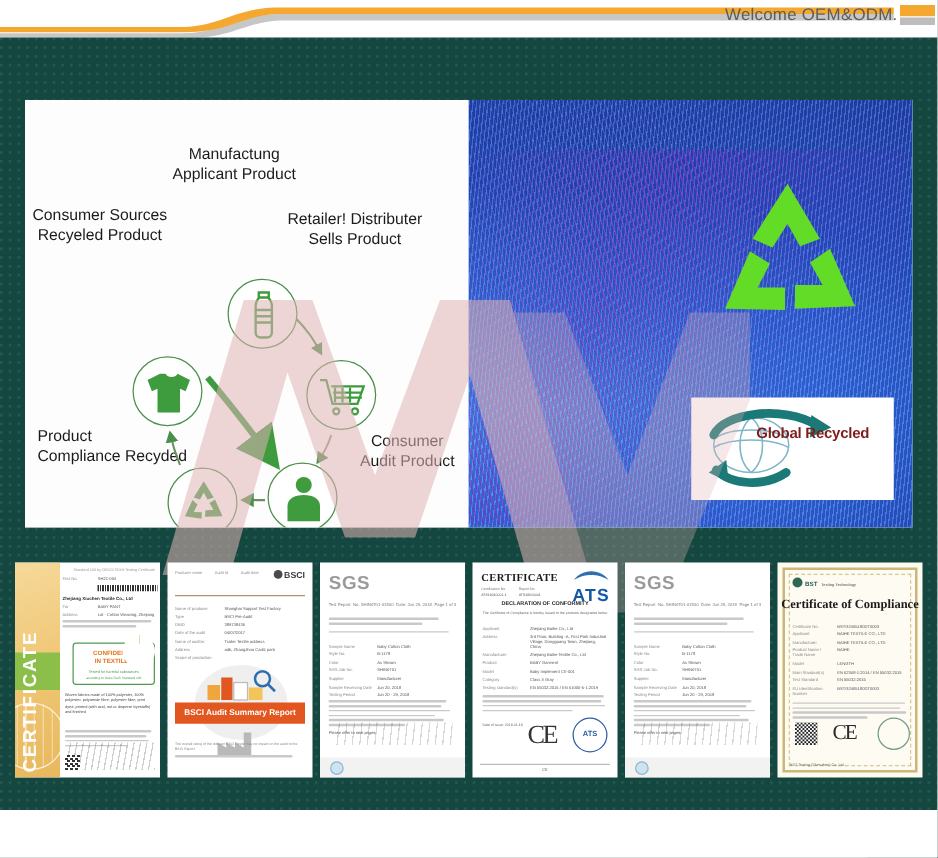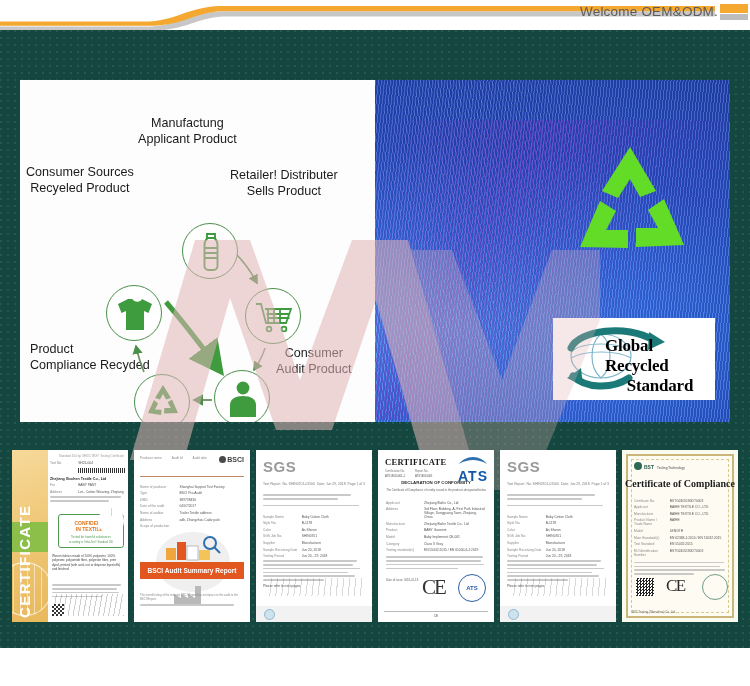--- a/index.html
+++ b/index.html
@@ -71,21 +71,21 @@
     color: #1b1b1b;
     font-size: 12.6px;
     line-height: 15.5px;
     text-align: center;
     white-space: nowrap;
   }
   .dlabel.l-manu  { left: 118px; top: 36px; }
   .dlabel.l-cons  { left: 6px;   top: 85px; text-align:center; }
   .dlabel.l-ret   { left: 210px; top: 88px; text-align:center; }
   .dlabel.l-prod  { left: 10px;  top: 262px; text-align:left; }
-  .dlabel.l-use   { left: 256px; top: 266px; text-align:center; }
+  .dlabel.l-use   { left: 268px; top: 266px; text-align:center; }
 
   .node {
     position: absolute;
     border: 1.6px solid #4a8f4a;
     border-radius: 50%;
     background: #fff;
   }
   .node-bottle { left: 162px; top: 143px; width: 56px; height: 56px; }
   .node-cart   { left: 225px; top: 208px; width: 56px; height: 56px; }
   .node-person { left: 194px; top: 290px; width: 56px; height: 56px; }
@@ -120,22 +120,22 @@
   }
   .recycle-big { position:absolute; left:185px; top:55px; width:140px; height:140px; }
   .grs-logo {
     position:absolute; left:178px; top:238px;
     width:162px; height:82px;
     background:#ffffff;
     overflow:hidden;
   }
   .grs-text {
     position:absolute; left:52px; top:18px;
-    color:#000000; font-weight:bold; line-height:20px;
-    font-size:17px; letter-spacing:-.2px;font-family:Liberation Serif, serif;
+    color:#7f1d1d; font-weight:bold; line-height:20px;
+    font-size:12px; letter-spacing:-.2px;
   }
   .grs-text .l2 { display:block; text-align:center; }
 
   
   .watermark {
     position:absolute; left:100px; top:130px;
     width:500px; height:470px;
     pointer-events:none;
   }
 
@@ -408,21 +408,20 @@
             <path d="M48,16 C36,26 36,50 48,60" stroke="#7fb6c9" stroke-width="1.2"></path>
             <path d="M48,16 C60,26 60,50 48,60" stroke="#7fb6c9" stroke-width="1.2"></path>
           </g>
           <path d="M18,30 C26,12 74,6 100,22" fill="none" stroke="#1B7A78" stroke-width="7" stroke-linecap="round"></path>
           <path d="M96,14 L112,24 L95,32 Z" fill="#1B7A78"></path>
           <path d="M76,60 C58,72 32,70 20,58" fill="none" stroke="#1B7A78" stroke-width="7" stroke-linecap="round"></path>
           <path d="M28,50 L14,60 L30,68 Z" fill="#1B7A78"></path>
         </svg>
         <div class="grs-text">
           <span>Global Recycled</span>
-          <span class="l2">Standard</span>
         </div>
       </div>
     </div>
   </div>
 
   <svg class="watermark" viewBox="0 0 500 470">
     <g fill="#E0B4B6" opacity="0.55">
       <path d="M30,330 L95,110 L150,110 L200,250 L252,110 L308,110 L372,330 L322,330 L276,170 L232,300 L176,300 L130,168 L84,330 Z"></path>
       <path d="M300,120 L352,120 L402,250 L452,120 L500,120 L500,190 L430,360 L378,360 L300,190 Z" opacity="0.55"></path>
     </g>

